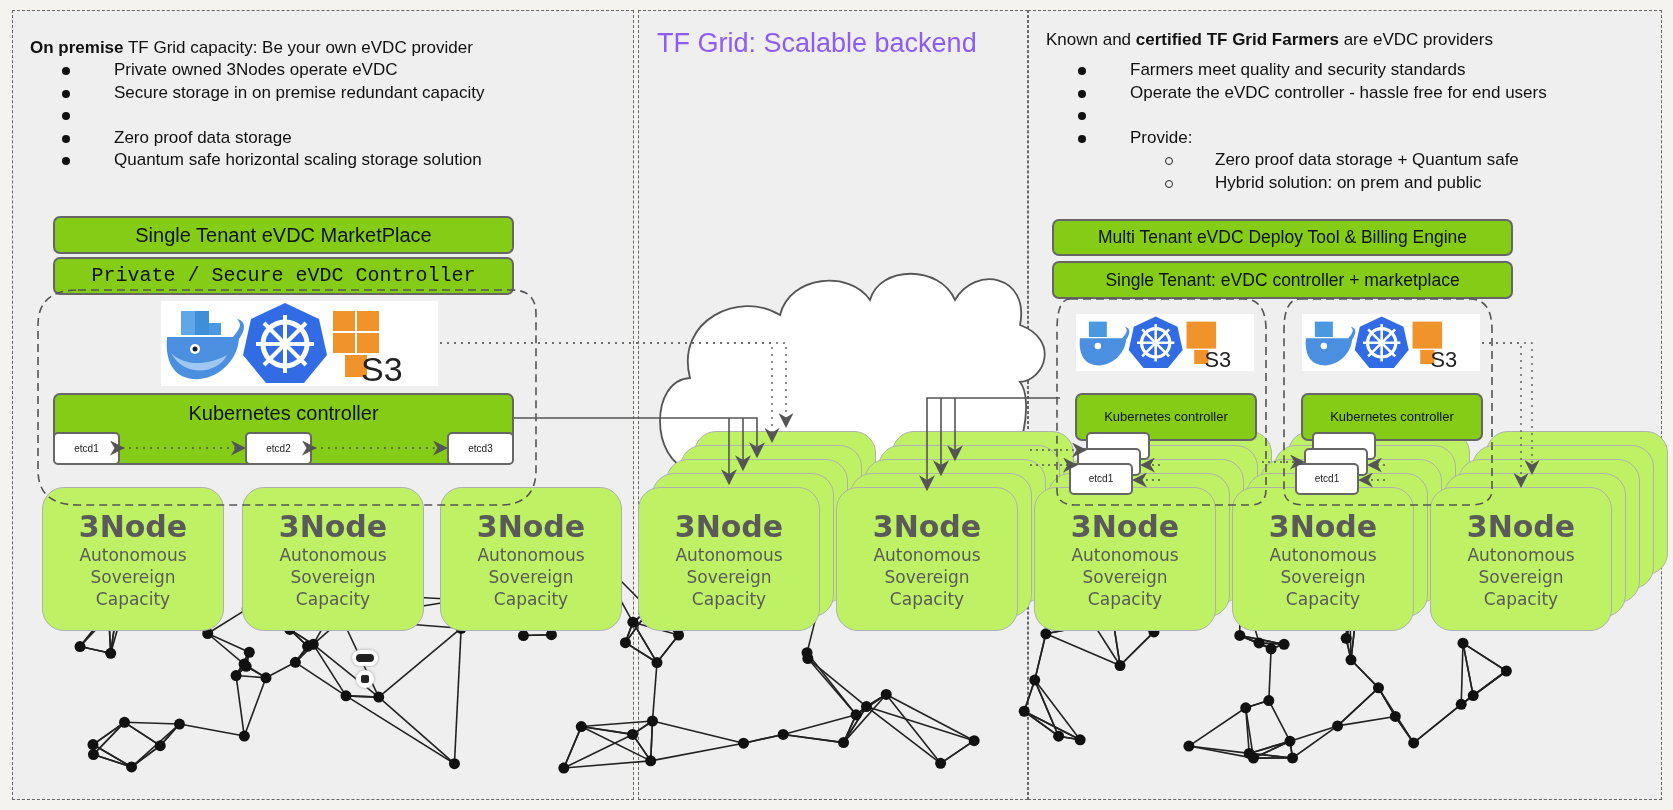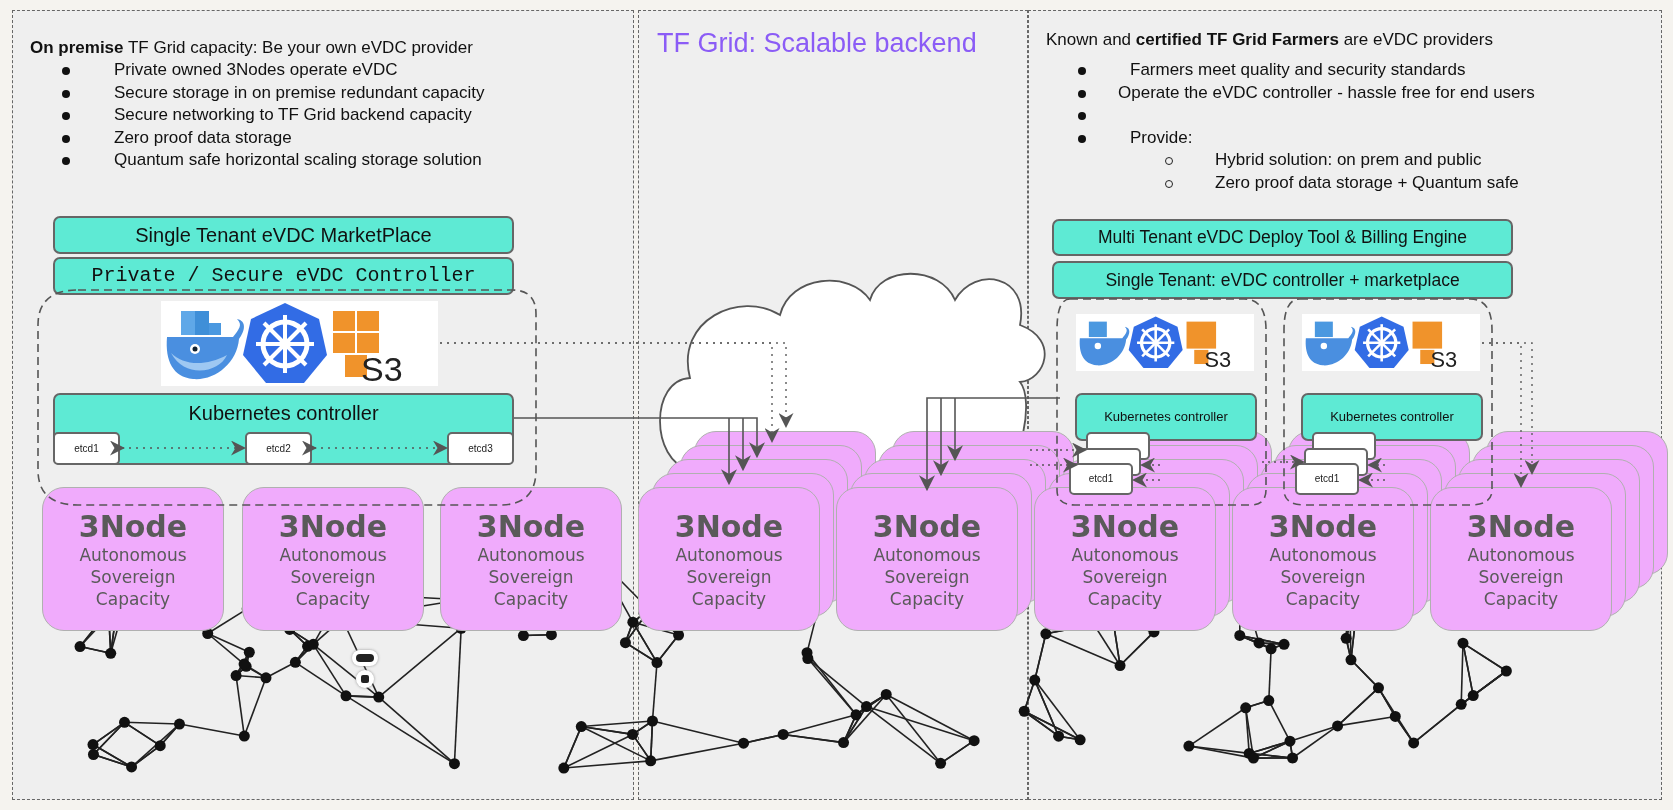--- a/index.html
+++ b/index.html
@@ -8,25 +8,25 @@
   #p-left{left:12px;top:10px;width:622px;height:790px;}
   #p-mid{left:638px;top:10px;width:390px;height:790px;}
   #p-right{left:1028px;top:10px;width:634px;height:790px;}
   .heading{position:absolute;font-size:17px;color:#111;white-space:nowrap;}
   .heading b{font-weight:bold;}
   .big-title{position:absolute;font-size:27px;color:#8b5cf6;white-space:nowrap;}
   ul.bullets{position:absolute;margin:0;padding:0;list-style:none;font-size:17px;color:#111;}
   ul.bullets li{position:relative;height:22.6px;line-height:22.6px;white-space:nowrap;}
   ul.bullets li .dot{position:absolute;left:0;top:8px;width:8px;height:8px;border-radius:50%;background:#111;}
   ul.bullets li .circ{position:absolute;top:8px;width:6px;height:6px;border-radius:50%;border:1px solid #222;}
-  .box{position:absolute;background:#5eead4;border:2px solid #666;border-radius:7px;box-sizing:border-box;text-align:center;color:#111;white-space:nowrap;}
+  .box{position:absolute;background:#84cc16;border:2px solid #666;border-radius:7px;box-sizing:border-box;text-align:center;color:#111;white-space:nowrap;}
   .etcd{position:absolute;background:#fff;border:2px solid #666;border-radius:5px;box-sizing:border-box;font-size:10px;text-align:center;color:#222;}
   .logos{position:absolute;background:#fff;}
   svg.overlay{position:absolute;left:0;top:0;}
-  .node{position:absolute;background:#f0abfc;border:1.5px solid #b0b0b0;border-radius:22px;box-sizing:border-box;text-align:center;color:#5a5a5a;font-family:"DejaVu Sans",sans-serif;}
+  .node{position:absolute;background:#bef264;border:1.5px solid #b0b0b0;border-radius:22px;box-sizing:border-box;text-align:center;color:#5a5a5a;font-family:"DejaVu Sans",sans-serif;}
   .node .n-title{font-size:30px;font-weight:bold;margin-top:22px;line-height:34px;}
   .node .n-sub{font-size:17px;line-height:22px;}
   .node.back{color:transparent;}
 </style>
 </head>
 <body>
 
 <div class="panel" id="p-left"></div>
 <div class="panel" id="p-mid"></div>
 <div class="panel" id="p-right"></div>
@@ -443,35 +443,35 @@
   </svg>
 
 <svg class="overlay" width="1673" height="810">
   <path d="M690,470 C650,460 650,380 690,378 C675,320 740,290 780,315 C790,275 850,270 870,300 C880,265 940,265 955,300 C975,265 1030,275 1020,325 C1060,340 1045,380 1020,382 C1035,400 1020,470 1000,470 Z" fill="#fff" stroke="#555" stroke-width="1.8"></path>
 </svg>
 
 <div class="heading" style="left:30px;top:38px;"><b>On premise</b><span> TF Grid capacity: Be your own eVDC provider</span></div>
 <ul class="bullets" style="left:62px;top:59px;">
   <li><span class="dot"></span><span style="margin-left:52px">Private owned 3Nodes operate eVDC</span></li>
   <li><span class="dot"></span><span style="margin-left:52px">Secure storage in on premise redundant capacity</span></li>
-  <li><span class="dot"></span><span style="margin-left:52px">Secure networking to TF Grid backend capacity</span></li>
+  <li><span class="dot"></span></li>
   <li><span class="dot"></span><span style="margin-left:52px">Zero proof data storage</span></li>
   <li><span class="dot"></span><span style="margin-left:52px">Quantum safe horizontal scaling storage solution</span></li>
 </ul>
 
 <div class="big-title" style="left:657px;top:28px;">TF Grid: Scalable backend</div>
 
 <div class="heading" style="left:1046px;top:30px;"><span>Known and </span><b>certified TF Grid Farmers</b><span> are eVDC providers</span></div>
 <ul class="bullets" style="left:1078px;top:59px;">
   <li><span class="dot"></span><span style="margin-left:52px">Farmers meet quality and security standards</span></li>
-  <li><span class="dot"></span><span style="margin-left:40px">Operate the eVDC controller - hassle free for end users</span></li>
+  <li><span class="dot"></span><span style="margin-left:52px">Operate the eVDC controller - hassle free for end users</span></li>
   <li><span class="dot"></span></li>
   <li><span class="dot"></span><span style="margin-left:52px">Provide:</span></li>
+  <li><span class="circ" style="left:87px"></span><span style="margin-left:137px">Zero proof data storage + Quantum safe</span></li>
   <li><span class="circ" style="left:87px"></span><span style="margin-left:137px">Hybrid solution: on prem and public</span></li>
-  <li><span class="circ" style="left:87px"></span><span style="margin-left:137px">Zero proof data storage + Quantum safe</span></li>
 </ul>
 
 <div id="nodes">
     <div class="node" style="left: 42px; top: 487px; width: 182px; height: 144px;">
       <div class="n-title">3Node</div>
       <div class="n-sub">Autonomous</div>
       <div class="n-sub">Sovereign</div>
       <div class="n-sub">Capacity</div>
     </div>
     <div class="node" style="left: 242px; top: 487px; width: 182px; height: 144px;">

